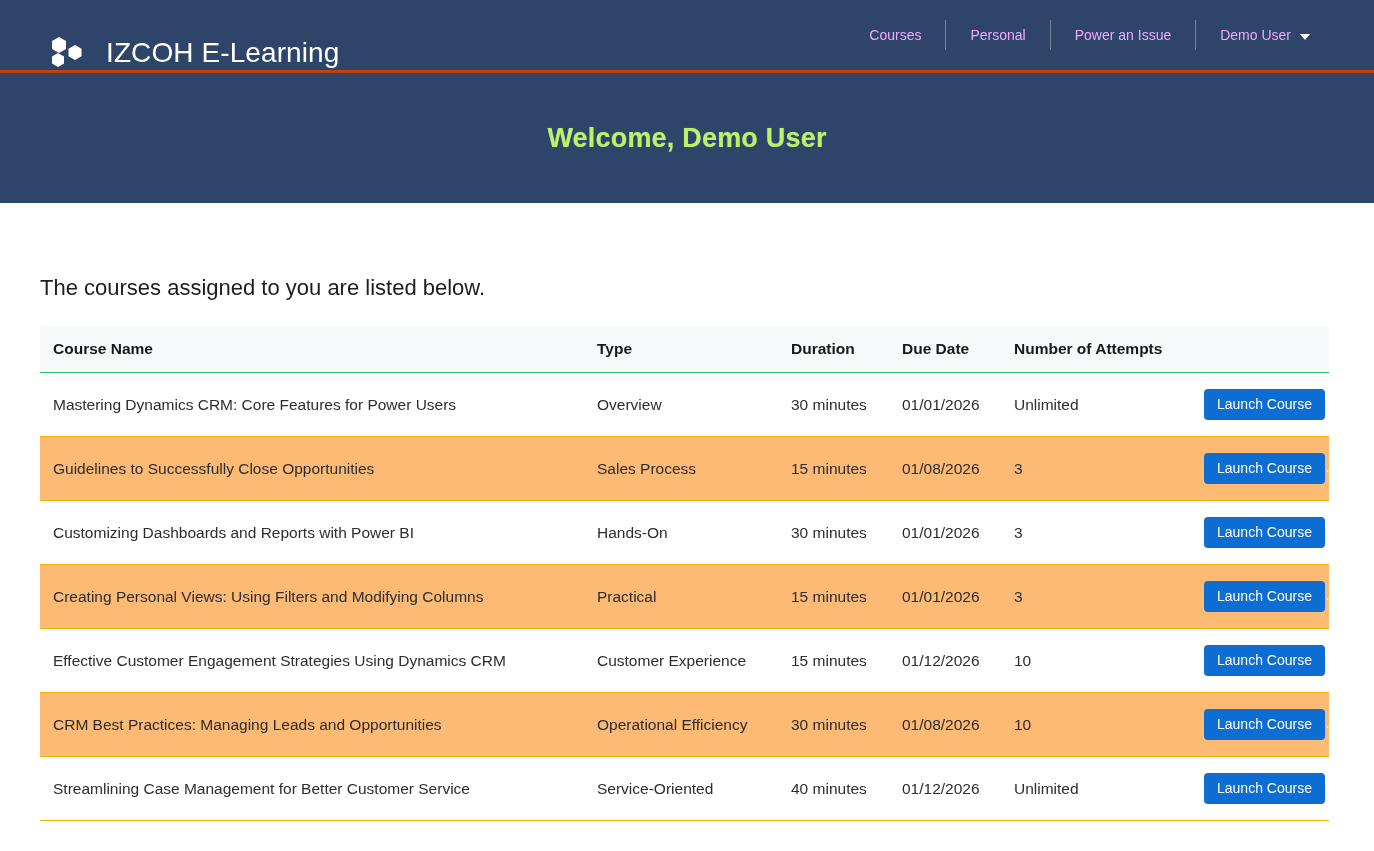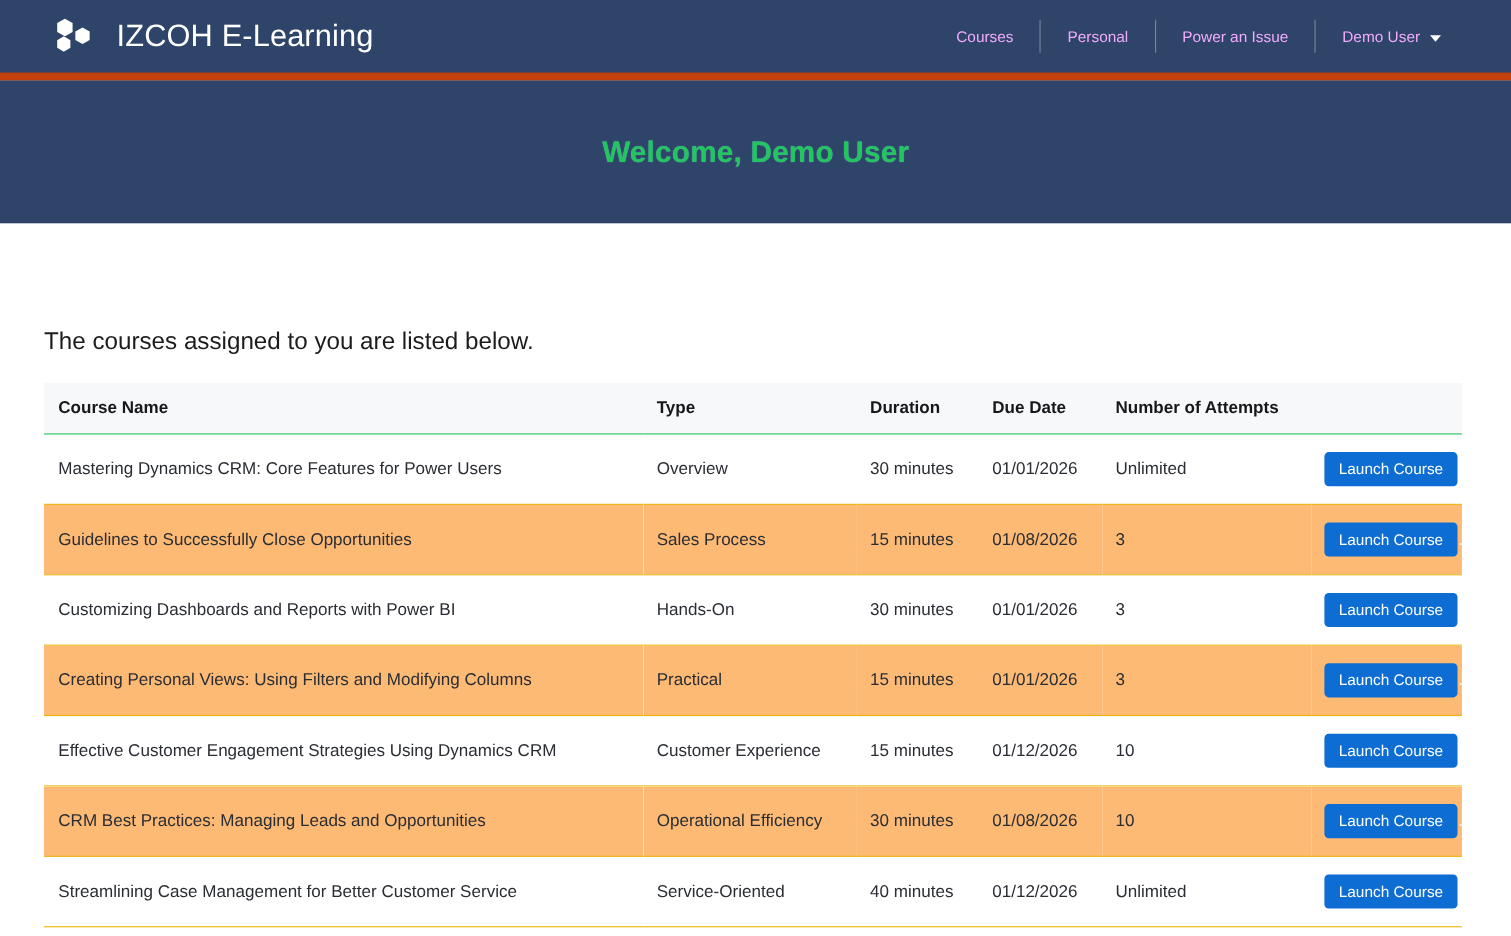--- a/index.html
+++ b/index.html
@@ -11,23 +11,23 @@
     background: #ffffff;
     font-family: "Liberation Sans", sans-serif;
     -webkit-font-smoothing: antialiased;
   }
 
   
   .navbar {
     height: 73px;
     background: #2e4468;
     display: flex;
-    align-items: center;
+    align-items: flex-end;
     padding: 0 40px 0 48px;
-    border-bottom: 7px solid #c2410c;
+    border-bottom: 3px solid #c2410c;
     position: relative;
   }
   .brand {
     display: flex;
     align-items: center;
     gap: 16px;
     cursor: pointer;
   }
   .brand-logo {
     width: 42px;
@@ -76,34 +76,34 @@
 
   
   .banner {
     height: 130px;
     background: #2e4468;
     display: flex;
     align-items: center;
     justify-content: center;
   }
   .banner-title {
-    color: #22c55e;
+    color: #bef264;
     font-size: 27px;
     font-weight: bold;
     letter-spacing: .2px;
     text-shadow: 0 0 1px rgba(120,160,220,.9);
   }
 
   
   .content {
     padding: 0 40px;
   }
   .intro {
     margin: 0;
-    padding-top: 94px;
+    padding-top: 72px;
     font-size: 22px;
     color: #1c1c1c;
     letter-spacing: 0;
   }
 
   .table-wrap {
     margin-top: 25px;
   }
   table.courses {
     width: 1289px;

